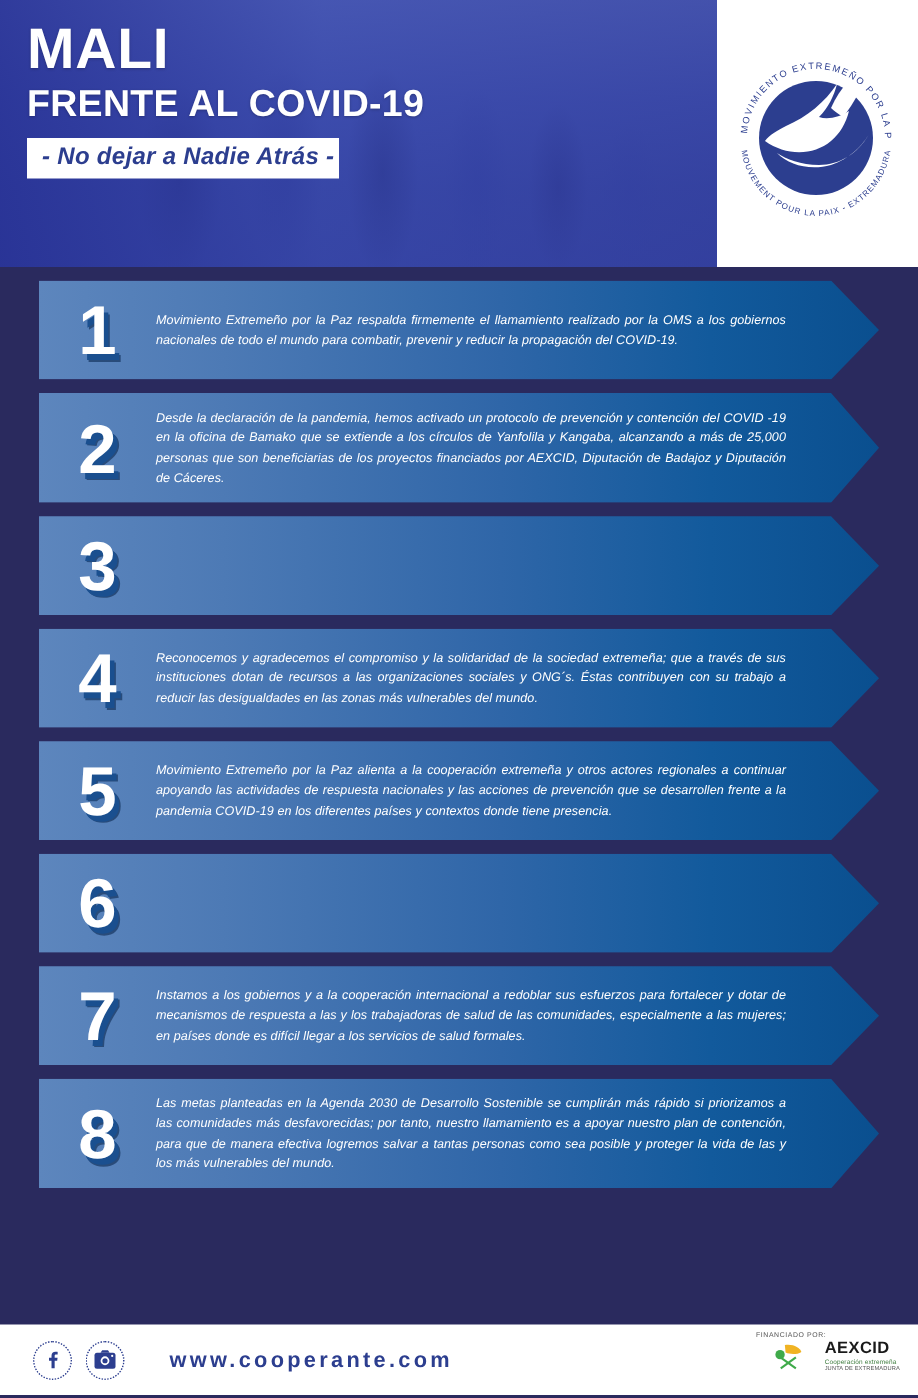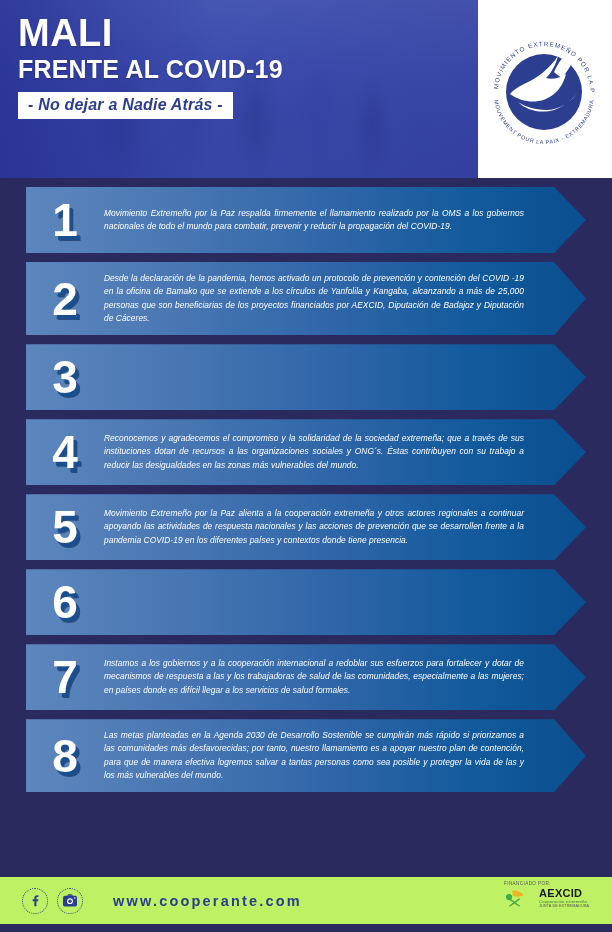--- a/index.html
+++ b/index.html
@@ -37,21 +37,21 @@
     color:#ffffff; font-size:38px; font-weight:bold; letter-spacing:.5px;
     line-height:1.02; text-shadow:0 1px 2px rgba(0,0,0,.25);
   }
   .title-l2, .title-l3 {
     color:#ffffff; font-size:25px; font-weight:bold; letter-spacing:.2px; line-height:1.28;
     text-shadow:0 1px 2px rgba(0,0,0,.25);
   }
   .subtitle-box {
     display:inline-block; background:#ffffff; color:#2c3e8f;
     font-size:16px; font-weight:bold; font-style:italic;
-    padding:4px 10px 5px 10px; margin-top:7px; letter-spacing:.2px;
+    padding:4px 3px 5px 10px; margin-top:7px; letter-spacing:.2px;
   }
 
   
   .items { position:relative; padding:9px 0 0 0; }
   .item-row { position:relative; margin:0 0 9px 26px; height:auto; }
   .bar {
     position:relative; display:flex; align-items:center;
     width:560px; min-height:60px;
     background:linear-gradient(90deg,#5d86bd 0%, #4d7ab5 22%, #2f66a8 55%, #125a9c 80%, #0a4f8f 100%);
     -webkit-clip-path:polygon(0 0, 528px 0, 560px 50%, 528px 100%, 0 100%);
@@ -66,34 +66,34 @@
   }
   .item-text {
     flex:1; color:#ffffff; font-size:8.4px; line-height:1.58;
     text-align:justify; text-justify:inter-word; padding-right:22px;
     letter-spacing:.05px;
     font-style:italic;
   }
 
   
   .footer {
-    position:absolute; left:0; bottom:8px; width:612px; height:47px;
-    background:#bef264; display:flex; align-items:center;
+    position:absolute; left:0; bottom:2px; width:612px; height:47px;
+    background:#ffffff; display:flex; align-items:center;
   }
   .social { display:flex; gap:9px; margin-left:22px; }
   .soc-icon {
     width:26px; height:26px; border-radius:50%;
     border:1.6px dotted #2c3e8f; display:flex; align-items:center; justify-content:center;
   }
   .site-url {
     margin-left:30px; color:#2c3e8f; font-size:14.5px; font-weight:bold; letter-spacing:2.2px;
   }
   .funder { position:absolute; right:12px; top:4px; text-align:left; width:96px; }
   .funder-label { font-size:4.6px; color:#555; letter-spacing:.4px; margin-bottom:1px; }
-  .funder-logo { display:flex; align-items:center; gap:13px; }
+  .funder-logo { display:flex; align-items:center; gap:13px;justify-content:flex-end; }
   .aexcid-texts { line-height:1.05; }
   .aexcid-name { font-size:11px; font-weight:bold; color:#1a1a1a; letter-spacing:.3px; }
   .aexcid-sub { font-size:4.3px; color:#3a7a3a; letter-spacing:.1px; }
   .aexcid-sub2 { font-size:3.8px; color:#555; letter-spacing:.1px; }
 </style>
 </head>
 <body>
 
 <div class="page">
 

